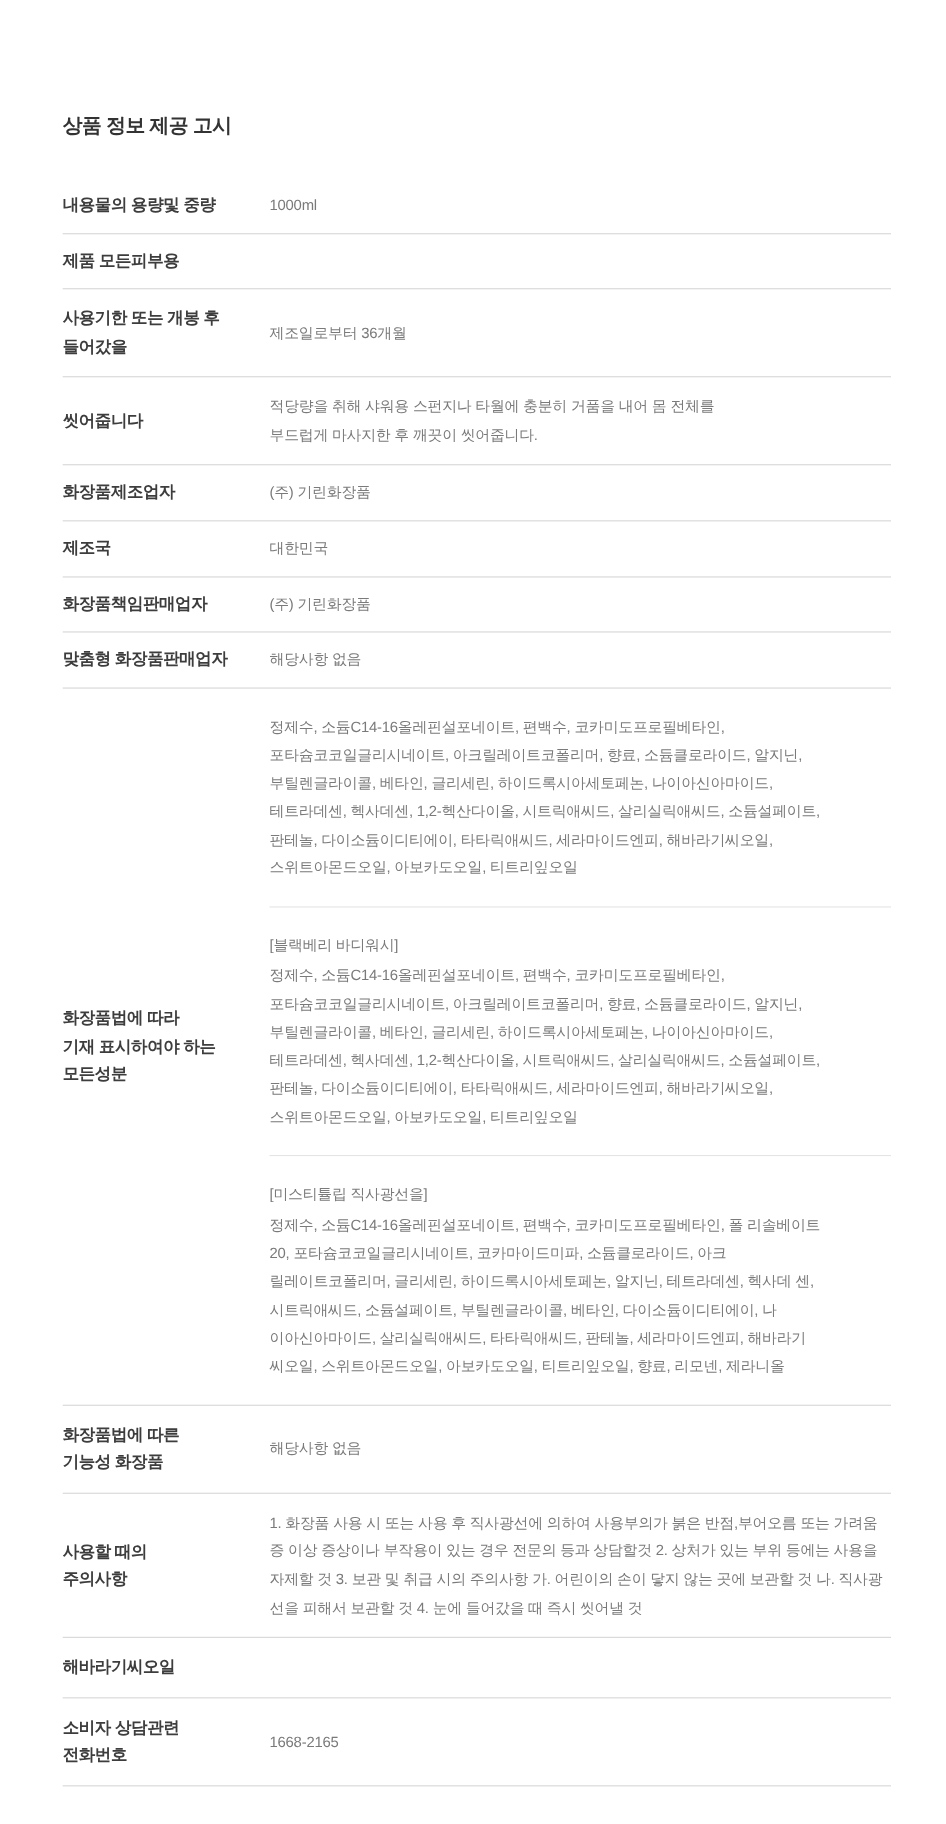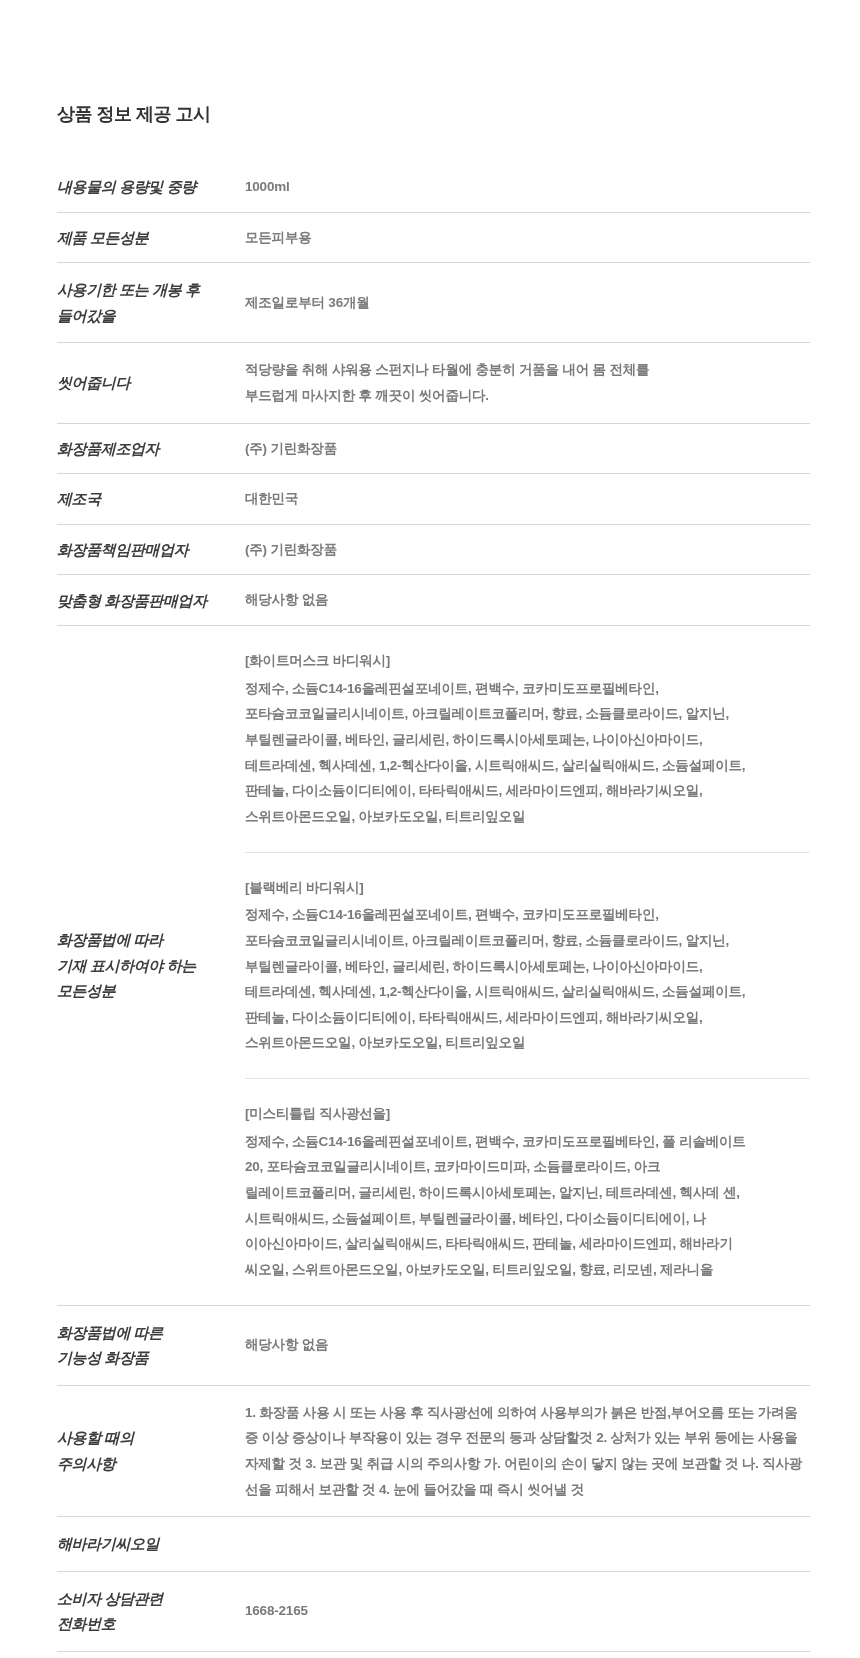--- a/index.html
+++ b/index.html
@@ -40,26 +40,25 @@
   .row-label{
     flex:none;
     width:188px;
     padding-right:12px;
     font-size:15px;
     font-weight:600;
     color:var(--label-color);
     letter-spacing:-0.4px;
     line-height:1.7;
     white-space:pre-line;
-    font-style:italic;
   }
   .row-value{
     flex:1;
     font-size:13.5px;
-    font-weight:700;
+    font-weight:400;
     color:var(--value-color);
     letter-spacing:-0.2px;
     line-height:1.9;
     white-space:pre-line;
   }
   .row.tall{padding:14px 0;}
   .row.blocks-row{padding:10px 0;}
   .ingredient-block{
     padding:12px 0;
   }
@@ -76,22 +75,21 @@
 
 <div class="page">
   <h1 class="page-title">상품 정보 제공 고시</h1>
   <div class="info-table" id="info-table">
   <div class="row">
     <div class="row-label">내용물의 용량및 중량</div>
     <div class="row-value">1000ml</div>
   </div>
 
   <div class="row">
-    <div class="row-label">제품 모든성분</div>
-    <div class="row-value">모든피부용</div>
+    <div class="row-label">제품 모든피부용</div>
   </div>
 
   <div class="row tall">
     <div class="row-label">사용기한 또는 개봉 후
 들어갔을</div>
     <div class="row-value">제조일로부터 36개월</div>
   </div>
 
   <div class="row tall">
     <div class="row-label">씻어줍니다</div>
@@ -116,21 +114,21 @@
 
   <div class="row">
     <div class="row-label">맞춤형 화장품판매업자</div>
     <div class="row-value">해당사항 없음</div>
   </div>
 
   <div class="row blocks-row">
     <div class="row-label">화장품법에 따라
 기재 표시하여야 하는
 모든성분</div>
-    <div class="row-value"><div class="ingredient-block"><div class="block-heading">[화이트머스크 바디워시]</div><div class="block-body">정제수, 소듐C14-16올레핀설포네이트, 편백수, 코카미도프로필베타인,
+    <div class="row-value"><div class="ingredient-block"><div class="block-body">정제수, 소듐C14-16올레핀설포네이트, 편백수, 코카미도프로필베타인,
 포타슘코코일글리시네이트, 아크릴레이트코폴리머, 향료, 소듐클로라이드, 알지닌,
 부틸렌글라이콜, 베타인, 글리세린, 하이드록시아세토페논, 나이아신아마이드,
 테트라데센, 헥사데센, 1,2-헥산다이올, 시트릭애씨드, 살리실릭애씨드, 소듐설페이트,
 판테놀, 다이소듐이디티에이, 타타릭애씨드, 세라마이드엔피, 해바라기씨오일,
 스위트아몬드오일, 아보카도오일, 티트리잎오일</div></div><div class="sub-divider"></div><div class="ingredient-block"><div class="block-heading">[블랙베리 바디워시]</div><div class="block-body">정제수, 소듐C14-16올레핀설포네이트, 편백수, 코카미도프로필베타인,
 포타슘코코일글리시네이트, 아크릴레이트코폴리머, 향료, 소듐클로라이드, 알지닌,
 부틸렌글라이콜, 베타인, 글리세린, 하이드록시아세토페논, 나이아신아마이드,
 테트라데센, 헥사데센, 1,2-헥산다이올, 시트릭애씨드, 살리실릭애씨드, 소듐설페이트,
 판테놀, 다이소듐이디티에이, 타타릭애씨드, 세라마이드엔피, 해바라기씨오일,
 스위트아몬드오일, 아보카도오일, 티트리잎오일</div></div><div class="sub-divider"></div><div class="ingredient-block"><div class="block-heading">[미스티튤립 직사광선을]</div><div class="block-body">정제수, 소듐C14-16올레핀설포네이트, 편백수, 코카미도프로필베타인, 폴 리솔베이트

